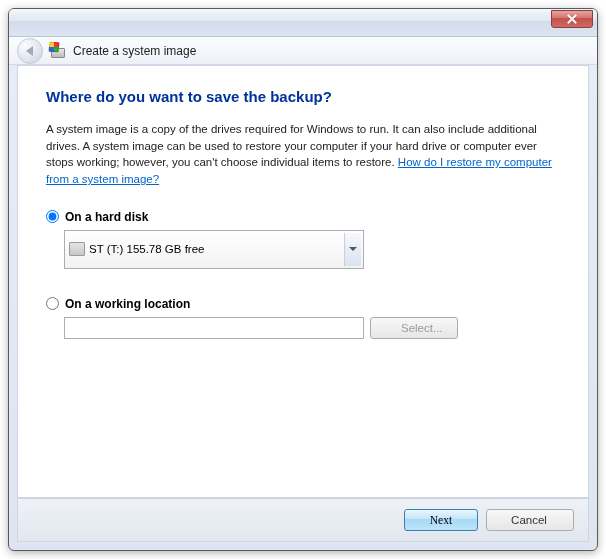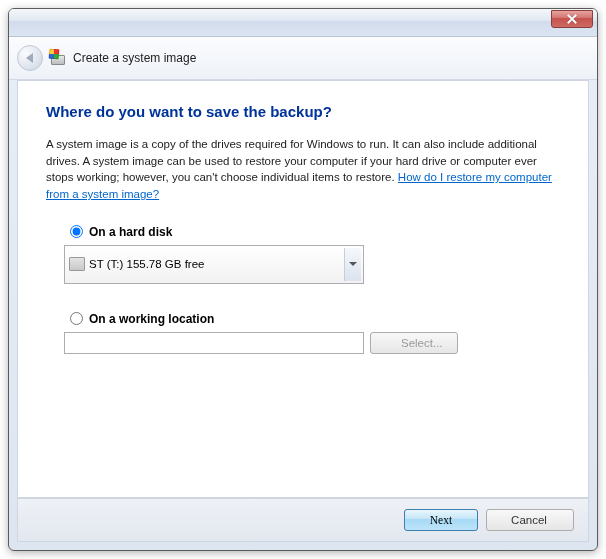--- a/index.html
+++ b/index.html
@@ -52,21 +52,21 @@
     position:absolute;
     left:4px; top:-1px;
     width:2px; height:12px;
     background:#fff;
     box-shadow:0 0 1px rgba(0,0,0,0.4);
   }
   .close-x::before{ transform:rotate(45deg); }
   .close-x::after{ transform:rotate(-45deg); }
 
   .header-row {
-    height: 43px;
+    height: 28px;
     display: flex;
     align-items: center;
     padding: 0 8px;
     gap: 6px;
     background: linear-gradient(to bottom, #fbfcfe 0%, #eef2f8 100%);
     border-bottom: 1px solid #d3dae6;
   }
   .back-btn {
     width: 26px; height: 26px;
     border-radius: 50%;
@@ -119,21 +119,20 @@
     line-height:1.45;
     color:#222;
     margin-bottom:22px;
   }
   .desc a { color:#0066cc; text-decoration:underline; cursor:default;}
   .option-group { margin-bottom: 28px; }
   .radio-row {
     display:flex; align-items:center; gap:6px;
     font-size:12px; font-weight:bold; color:#000;
     margin-bottom:6px;
-    margin-left:24px;
   }
   .radio-row input[type=radio]{ margin:0; width:13px; height:13px; }
   .combo {
     margin-left:18px;
     width:300px; height:39px;
     border:1px solid #abadb3;
     background:linear-gradient(#fff,#f2f2f2);
     display:flex; align-items:center;
     padding:0 4px;
     font-size:11.5px;

